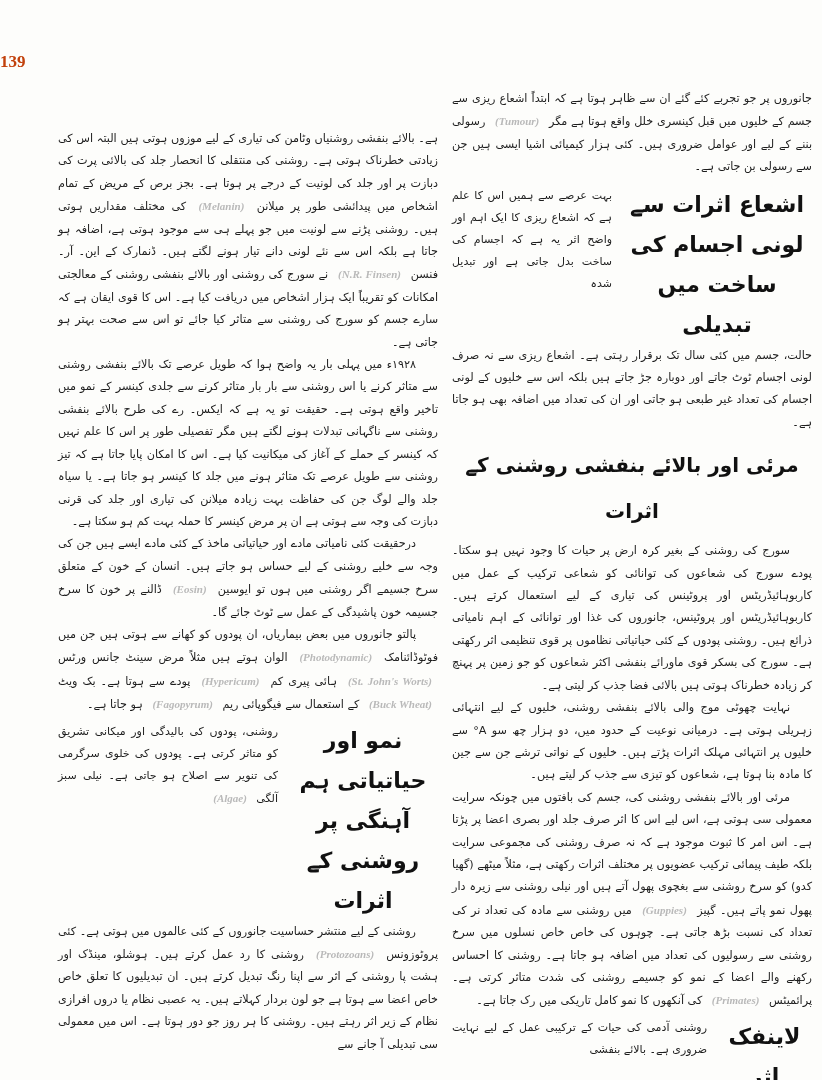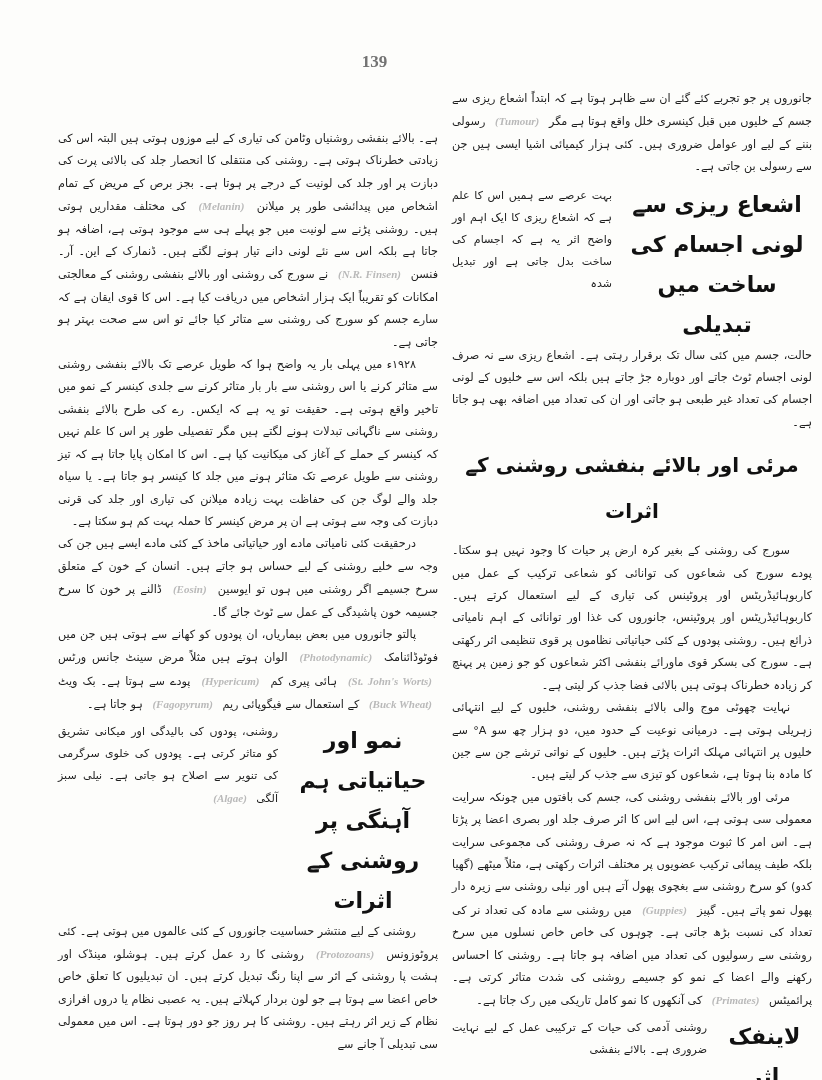--- a/index.html
+++ b/index.html
@@ -1,19 +1,19 @@
 <!DOCTYPE html>
 <html><head>
 <meta charset="utf-8">
 <style>
   html, body { margin:0; padding:0; }
   body { width:822px; height:1080px; background:#fdfdfb; overflow:hidden; position:relative;
          font-family:"DejaVu Sans", sans-serif; color:#1e1e1e; }
-  .page-number { position:absolute; left:0; width:749px; top:52px; text-align:center;
-         font-family:"Liberation Serif", serif; font-weight:bold; font-size:17px; color:#737373; }
+  .page-number { position:absolute; left:0; width:749px; top:52px; 
+         font-family:"Liberation Serif", serif; font-weight:bold; font-size:17px; color:#c2410c; }
   .col { position:absolute; direction:rtl; text-align:justify; font-size:11.2px; line-height:22.4px; }
   .col-right { left:452px; width:360px; top:88px; }
   .col-left { left:58px; width:380px; top:88px;margin-top:40px; }
   p { margin:0; }
   .indent { text-indent:22px; }
   .en { direction:ltr; unicode-bidi:isolate; font-family:"Liberation Serif", serif; font-style:italic;
         color:#b9b9b9; font-size:11px; padding:0 6px;font-weight:bold; }
   .heading-big { font-family:"DejaVu Sans", sans-serif; font-weight:bold; font-size:20px; line-height:46px;
         text-align:center; color:#111; margin:8px 0 6px 0; letter-spacing:0.5px; }
   .side-block { display:flex; flex-direction:row; align-items:flex-start; gap:10px; }
@@ -29,21 +29,21 @@
 <div class="page-number">139</div>
 
 <div class="col col-right">
   <p>
     <span>جانوروں پر جو تجربے کئے گئے ان سے ظاہر ہوتا ہے کہ ابتداً اشعاع ریزی سے جسم کے خلیوں میں قبل کینسری خلل واقع ہوتا ہے مگر</span>
     <span class="en">(Tumour)</span>
     <span>رسولی بننے کے لیے اور عوامل ضروری ہیں۔ کئی ہزار کیمیائی اشیا ایسی ہیں جن سے رسولی بن جاتی ہے۔</span>
   </p>
 
   <div class="side-block" style="margin-top:6px;">
-    <div class="side-heading h1">اشعاع ریزی سے لونی اجسام کی ساخت میں تبدیلی</div>
+    <div class="side-heading h1">اشعاع اثرات سے لونی اجسام کی ساخت میں تبدیلی</div>
     <div class="side-text">بہت عرصے سے ہمیں اس کا علم ہے کہ اشعاع ریزی کا ایک اہم اور واضح اثر یہ ہے کہ اجسام کی ساخت بدل جاتی ہے اور تبدیل شدہ</div>
   </div>
   <p>حالت، جسم میں کئی سال تک برقرار رہتی ہے۔ اشعاع ریزی سے نہ صرف لونی اجسام ٹوٹ جاتے اور دوبارہ جڑ جاتے ہیں بلکہ اس سے خلیوں کے لونی اجسام کی تعداد غیر طبعی ہو جاتی اور ان کی تعداد میں اضافہ بھی ہو جاتا ہے۔</p>
 
   <div class="heading-big">مرئی اور بالائے بنفشی روشنی کے اثرات</div>
   <p class="indent">سورج کی روشنی کے بغیر کرہ ارض پر حیات کا وجود نہیں ہو سکتا۔ پودے سورج کی شعاعوں کی توانائی کو شعاعی ترکیب کے عمل میں کاربوہائیڈریٹس اور پروٹینس کی تیاری کے لیے استعمال کرتے ہیں۔ کاربوہائیڈریٹس اور پروٹینس، جانوروں کی غذا اور توانائی کے اہم نامیاتی ذرائع ہیں۔ روشنی پودوں کے کئی حیاتیاتی نظاموں پر قوی تنظیمی اثر رکھتی ہے۔ سورج کی بسکر قوی ماورائے بنفشی اکثر شعاعوں کو جو زمین پر پہنچ کر زیادہ خطرناک ہوتی ہیں بالائی فضا جذب کر لیتی ہے۔</p>
   <p class="indent">نہایت چھوٹی موج والی بالائے بنفشی روشنی، خلیوں کے لیے انتہائی زہریلی ہوتی ہے۔ درمیانی نوعیت کے حدود میں، دو ہزار چھ سو A° سے خلیوں پر انتہائی مہلک اثرات پڑتے ہیں۔ خلیوں کے نواتی ترشے جن سے جین کا مادہ بنا ہوتا ہے، شعاعوں کو تیزی سے جذب کر لیتے ہیں۔</p>
   <p class="indent">
     <span>مرئی اور بالائے بنفشی روشنی کی، جسم کی بافتوں میں چونکہ سرایت معمولی سی ہوتی ہے، اس لیے اس کا اثر صرف جلد اور بصری اعضا پر پڑتا ہے۔ اس امر کا ثبوت موجود ہے کہ نہ صرف روشنی کی مجموعی سرایت بلکہ طیف پیمائی ترکیب عضویوں پر مختلف اثرات رکھتی ہے، مثلاً میٹھے (گھیا کدو) کو سرخ روشنی سے بغچوی پھول آتے ہیں اور نیلی روشنی سے زیرہ دار پھول نمو پاتے ہیں۔ گپیز</span>
     <span class="en">(Guppies)</span>

